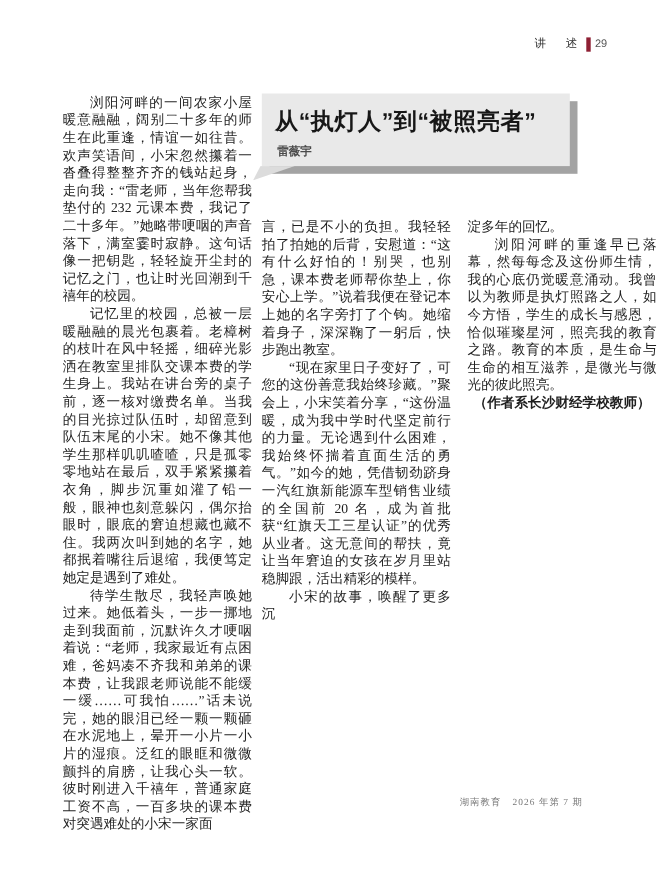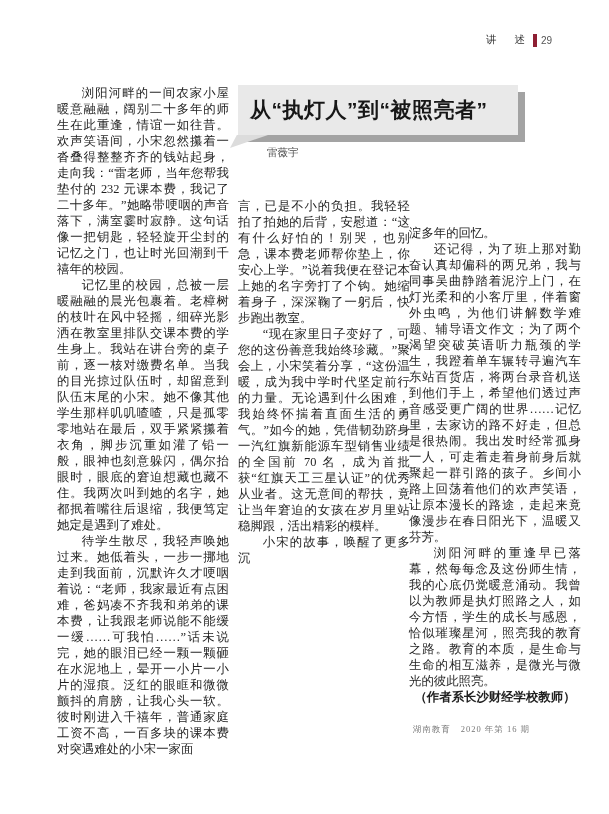--- a/index.html
+++ b/index.html
@@ -40,21 +40,21 @@
     color: #555555;
     font-family: "Liberation Sans", "DejaVu Sans", sans-serif;
   }
 
   
   .title-box {
     position: absolute;
     left: 238px;
     top: 85px;
     width: 280px;
-    height: 50px;
+    height: 66px;
     background: #e9e9e9;
     box-shadow: 7px 7px 0 #a3a3a3;
   }
   .title-box::after {            
     content: "";
     position: absolute;
     left: -8px;
     bottom: -13px;
     width: 38px;
     height: 13px;
@@ -65,40 +65,41 @@
     margin: 0;
     padding: 11px 0 0 12px;
     font-family: "Liberation Sans", "DejaVu Sans", sans-serif;
     font-weight: bold;
     font-size: 21px;
     letter-spacing: 0.5px;
     color: #171717;
     white-space: nowrap;
   }
   .article-author {
-    margin: 15px;
+    margin: 0;
     padding: 7px 0 0 14px;
     font-size: 10.5px;
     color: #4a4a4a;
     font-family: "Liberation Sans", "DejaVu Sans", sans-serif;
+    font-weight: bold;
   }
 
   
   .text-column {
     position: absolute;
     width: 172px;
     font-size: 12.4px;
     line-height: 16px;
     text-align: justify;
     text-justify: inter-ideograph;
     color: #1f1f1f;
   }
   .col-1 { left: 57px;  top: 85px;  }
   .col-2 { left: 238px; top: 198px; }
-  .col-3 { left: 409px; top: 198px; margin-top: 27px; }
+  .col-3 { left: 425px; top: 198px; }
   .text-column p {
     margin: 0;
     text-indent: 2em;
   }
   .text-column p.no-indent { text-indent: 0; }
   .text-column p.align-right { text-align: center; }
   .text-column p.bold { font-weight: bold; }
 
   
   .page-footer {
@@ -130,29 +131,28 @@
     <p class="article-author">雷薇宇</p>
   </div>
 
   <div class="text-column col-1">
       <p>浏阳河畔的一间农家小屋暖意融融，阔别二十多年的师生在此重逢，情谊一如往昔。欢声笑语间，小宋忽然攥着一沓叠得整整齐齐的钱站起身，走向我：“雷老师，当年您帮我垫付的 232 元课本费，我记了二十多年。”她略带哽咽的声音落下，满室霎时寂静。这句话像一把钥匙，轻轻旋开尘封的记忆之门，也让时光回潮到千禧年的校园。</p>
       <p>记忆里的校园，总被一层暖融融的晨光包裹着。老樟树的枝叶在风中轻摇，细碎光影洒在教室里排队交课本费的学生身上。我站在讲台旁的桌子前，逐一核对缴费名单。当我的目光掠过队伍时，却留意到队伍末尾的小宋。她不像其他学生那样叽叽喳喳，只是孤零零地站在最后，双手紧紧攥着衣角，脚步沉重如灌了铅一般，眼神也刻意躲闪，偶尔抬眼时，眼底的窘迫想藏也藏不住。我两次叫到她的名字，她都抿着嘴往后退缩，我便笃定她定是遇到了难处。</p>
       <p>待学生散尽，我轻声唤她过来。她低着头，一步一挪地走到我面前，沉默许久才哽咽着说：“老师，我家最近有点困难，爸妈凑不齐我和弟弟的课本费，让我跟老师说能不能缓一缓……可我怕……”话未说完，她的眼泪已经一颗一颗砸在水泥地上，晕开一小片一小片的湿痕。泛红的眼眶和微微颤抖的肩膀，让我心头一软。彼时刚进入千禧年，普通家庭工资不高，一百多块的课本费对突遇难处的小宋一家面</p>
     </div>
   <div class="text-column col-2">
       <p class="no-indent">言，已是不小的负担。我轻轻拍了拍她的后背，安慰道：“这有什么好怕的！别哭，也别急，课本费老师帮你垫上，你安心上学。”说着我便在登记本上她的名字旁打了个钩。她缩着身子，深深鞠了一躬后，快步跑出教室。</p>
-      <p>“现在家里日子变好了，可您的这份善意我始终珍藏。”聚会上，小宋笑着分享，“这份温暖，成为我中学时代坚定前行的力量。无论遇到什么困难，我始终怀揣着直面生活的勇气。”如今的她，凭借韧劲跻身一汽红旗新能源车型销售业绩的全国前 70 名，成为首批获“红旗天工三星认证”的优秀从业者。这无意间的帮扶，竟让当年窘迫的女孩在岁月里站稳脚跟，活出精彩的模样。</p>
+      <p>“现在家里日子变好了，可您的这份善意我始终珍藏。”聚会上，小宋笑着分享，“这份温暖，成为我中学时代坚定前行的力量。无论遇到什么困难，我始终怀揣着直面生活的勇气。”如今的她，凭借韧劲跻身一汽红旗新能源车型销售业绩的全国前 20 名，成为首批获“红旗天工三星认证”的优秀从业者。这无意间的帮扶，竟让当年窘迫的女孩在岁月里站稳脚跟，活出精彩的模样。</p>
       <p>小宋的故事，唤醒了更多沉</p>
     </div>
   <div class="text-column col-3">
       <p class="no-indent">淀多年的回忆。</p>
-      <p>还记得，为了班上那对勤奋认真却偏科的两兄弟，我与同事吴曲静踏着泥泞上门，在灯光柔和的小客厅里，伴着窗外虫鸣，为他们讲解数学难题、辅导语文作文；为了两个渴望突破英语听力瓶颈的学生，我蹬着单车辗转寻遍汽车东站百货店，将两台录音机送到他们手上，希望他们透过声音感受更广阔的世界……记忆里，去家访的路不好走，但总是很热闹。我出发时经常孤身一人，可走着走着身前身后就聚起一群引路的孩子。乡间小路上回荡着他们的欢声笑语，让原本漫长的路途，走起来竟像漫步在春日阳光下，温暖又芬芳。</p>
       <p>浏阳河畔的重逢早已落幕，然每每念及这份师生情，我的心底仍觉暖意涌动。我曾以为教师是执灯照路之人，如今方悟，学生的成长与感恩，恰似璀璨星河，照亮我的教育之路。教育的本质，是生命与生命的相互滋养，是微光与微光的彼此照亮。</p>
       <p class="no-indent align-right bold">（作者系长沙财经学校教师）</p>
     </div>
 
   <div class="page-footer">
     <span>湖南教育</span>
     <span class="foot-gap"></span>
-    <span>2020 年第 16 期</span>
+    <span>2026 年第 7 期</span>
   </div>
 
 </div>
 
 </body></html>

